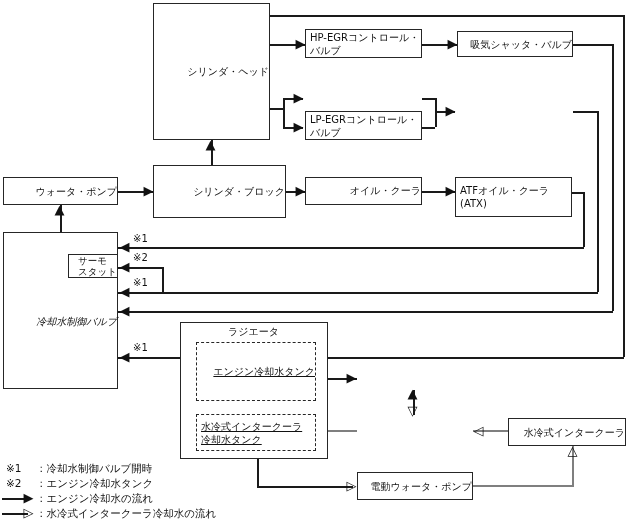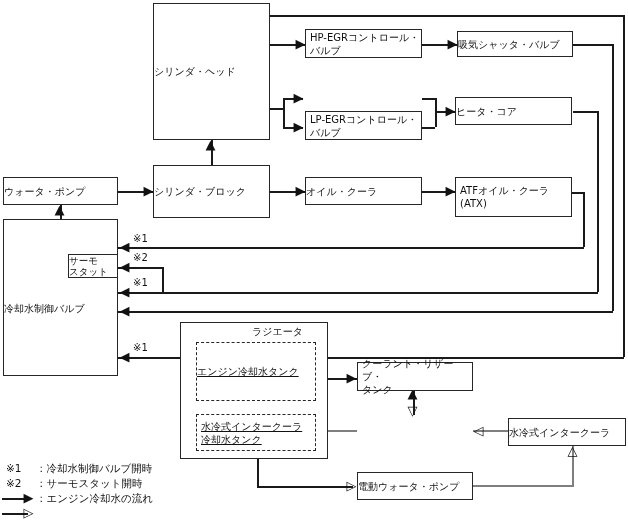--- a/index.html
+++ b/index.html
@@ -1,19 +1,19 @@
 <!DOCTYPE html>
 <html><head>
 <meta charset="utf-8">
 <style>
   html,body{margin:0;padding:0;background:#fff;}
   #stage{position:relative;width:628px;height:520px;background:#fff;
          font-family:"DejaVu Sans",sans-serif;overflow:hidden;}
   .box{position:absolute;background:#fff;border:1.5px solid #262626;
-       box-sizing:border-box;display:flex;align-items:center;justify-content:flex-start;
+       box-sizing:border-box;display:flex;align-items:center;justify-content:flex-end;
        font-size:10px;line-height:13px;color:#111;}
   .box.dashed{border-style:dashed;text-decoration:underline;}
   .box .lbl{white-space:pre-line;}
   .box.ta-l{justify-content:flex-start;text-align:left;padding-left:4px;}
   .box.valve-lbl{align-items:flex-start;padding-top:82px;}
   .container-lbl{position:absolute;font-size:10px;color:#111;}
   .ln{position:absolute;background:#1a1a1a;display:block;}
   .ln.h{height:1.5px;}
   .ln.v{width:1.5px;}
   .ln.g{background:#7f7f7f;}
@@ -94,100 +94,94 @@
   <b class="ah" style="left:315px;top:424px;">◁</b>
   <b class="ah" style="left:566px;top:444px;">△</b>
   <b class="ah" style="left:406px;top:404px;">▽</b>
 
   <span class="refmark" style="left:133px;top:233px;">※1</span>
   <span class="refmark" style="left:133px;top:252px;">※2</span>
   <span class="refmark" style="left:133px;top:277px;">※1</span>
   <span class="refmark" style="left:133px;top:342px;">※1</span>
 
   <div class="box" style="left:180px;top:322px;width:148px;height:137px;"></div>
-  <span class="container-lbl" style="left:228px;top:325px;margin-left:24px;">ラジエータ</span>
+  <span class="container-lbl" style="left:228px;top:325px;">ラジエータ</span>
 
   <div class="box" style="left:153px;top:3px;width:117px;height:137px;">
     <span class="lbl">シリンダ・ヘッド</span>
     </div>
 
   <div class="box" style="left:3px;top:177px;width:115px;height:28px;">
     <span class="lbl">ウォータ・ポンプ</span>
     </div>
 
-  <div class="box" style="left:153px;top:165px;width:117px;height:53px;">
+  <div class="box" style="left:153px;top:165px;width:133px;height:53px;">
     <span class="lbl">シリンダ・ブロック</span>
     </div>
 
   <div class="box ta-l" style="left:305px;top:29px;width:117px;height:29px;">
     <span class="lbl">HP-EGRコントロール・
 バルブ</span>
     </div>
 
   <div class="box" style="left:457px;top:31px;width:116px;height:26px;">
     <span class="lbl">吸気シャッタ・バルブ</span>
     </div>
 
 
   <div class="box ta-l" style="left:305px;top:111px;width:117px;height:29px;">
     <span class="lbl">LP-EGRコントロール・
 バルブ</span>
     </div>
 
-  <div class="box" style="left:455px;top:97px;width:117px;height:28px;">
-    <span class="lbl">ヒータ・コア</span>
-    </div>
 
-  <div class="box" style="left:305px;top:177px;width:117px;height:28px;">
+  <div class="box" style="left:305px;top:177px;width:117px;height:28px;font-family:Liberation Mono, monospace;">
     <span class="lbl">オイル・クーラ</span>
     </div>
 
   <div class="box ta-l" style="left:455px;top:177px;width:117px;height:40px;">
     <span class="lbl">ATFオイル・クーラ
 (ATX)</span>
     </div>
 
-  <div class="box valve-lbl" style="left:3px;top:219px;width:115px;height:157px;">
+  <div class="box valve-lbl" style="left:3px;top:232px;width:115px;height:157px;font-style:italic;">
     <span class="lbl">冷却水制御バルブ</span>
     </div>
 
   <div class="box" style="left:68px;top:254px;width:50px;height:24px;font-size:9.5px;line-height:11px;">
     <span class="lbl">サーモ
 スタット</span>
     </div>
 
   <div class="box dashed" style="left:196px;top:342px;width:120px;height:59px;">
     <span class="lbl">エンジン冷却水タンク</span>
     </div>
 
   <div class="box dashed ta-l" style="left:196px;top:414px;width:120px;height:37px;">
     <span class="lbl">水冷式インタークーラ
 冷却水タンク</span>
     </div>
 
-  <div class="box ta-l" style="left:357px;top:362px;width:116px;height:29px;">
-    <span class="lbl">クーラント・リザーブ・
-タンク</span>
-    </div>
 
 
   <div class="box" style="left:508px;top:418px;width:118px;height:28px;">
     <span class="lbl">水冷式インタークーラ</span>
     </div>
 
   <div class="box" style="left:357px;top:472px;width:116px;height:28px;">
     <span class="lbl">電動ウォータ・ポンプ</span>
     </div>
 
   <span class="legend-sym" style="left:6px;top:462px;">※1</span>
   <span class="legend-txt" style="left:36px;top:462px;">：冷却水制御バルブ開時</span>
 
   <span class="legend-sym" style="left:6px;top:477px;">※2</span>
-  <span class="legend-txt" style="left:36px;top:477px;">：サーモスタット開時</span>
+  <span class="legend-txt" style="left:36px;top:477px;">：エンジン冷却水タンク</span>
 
   <i class="ln h" style="left:2px;top:498px;width:26px;"></i>
   <b class="ah" style="left:22px;top:491px;">▶</b>
   <span class="legend-txt" style="left:36px;top:492px;">：エンジン冷却水の流れ</span>
 
   <i class="ln h" style="left:2px;top:513px;width:26px;"></i>
   <b class="ah" style="left:22px;top:506px;">▷</b>
+  <span class="legend-txt" style="left:36px;top:507px;">：水冷式インタークーラ冷却水の流れ</span>
 
 </div>
 
 </body></html>

